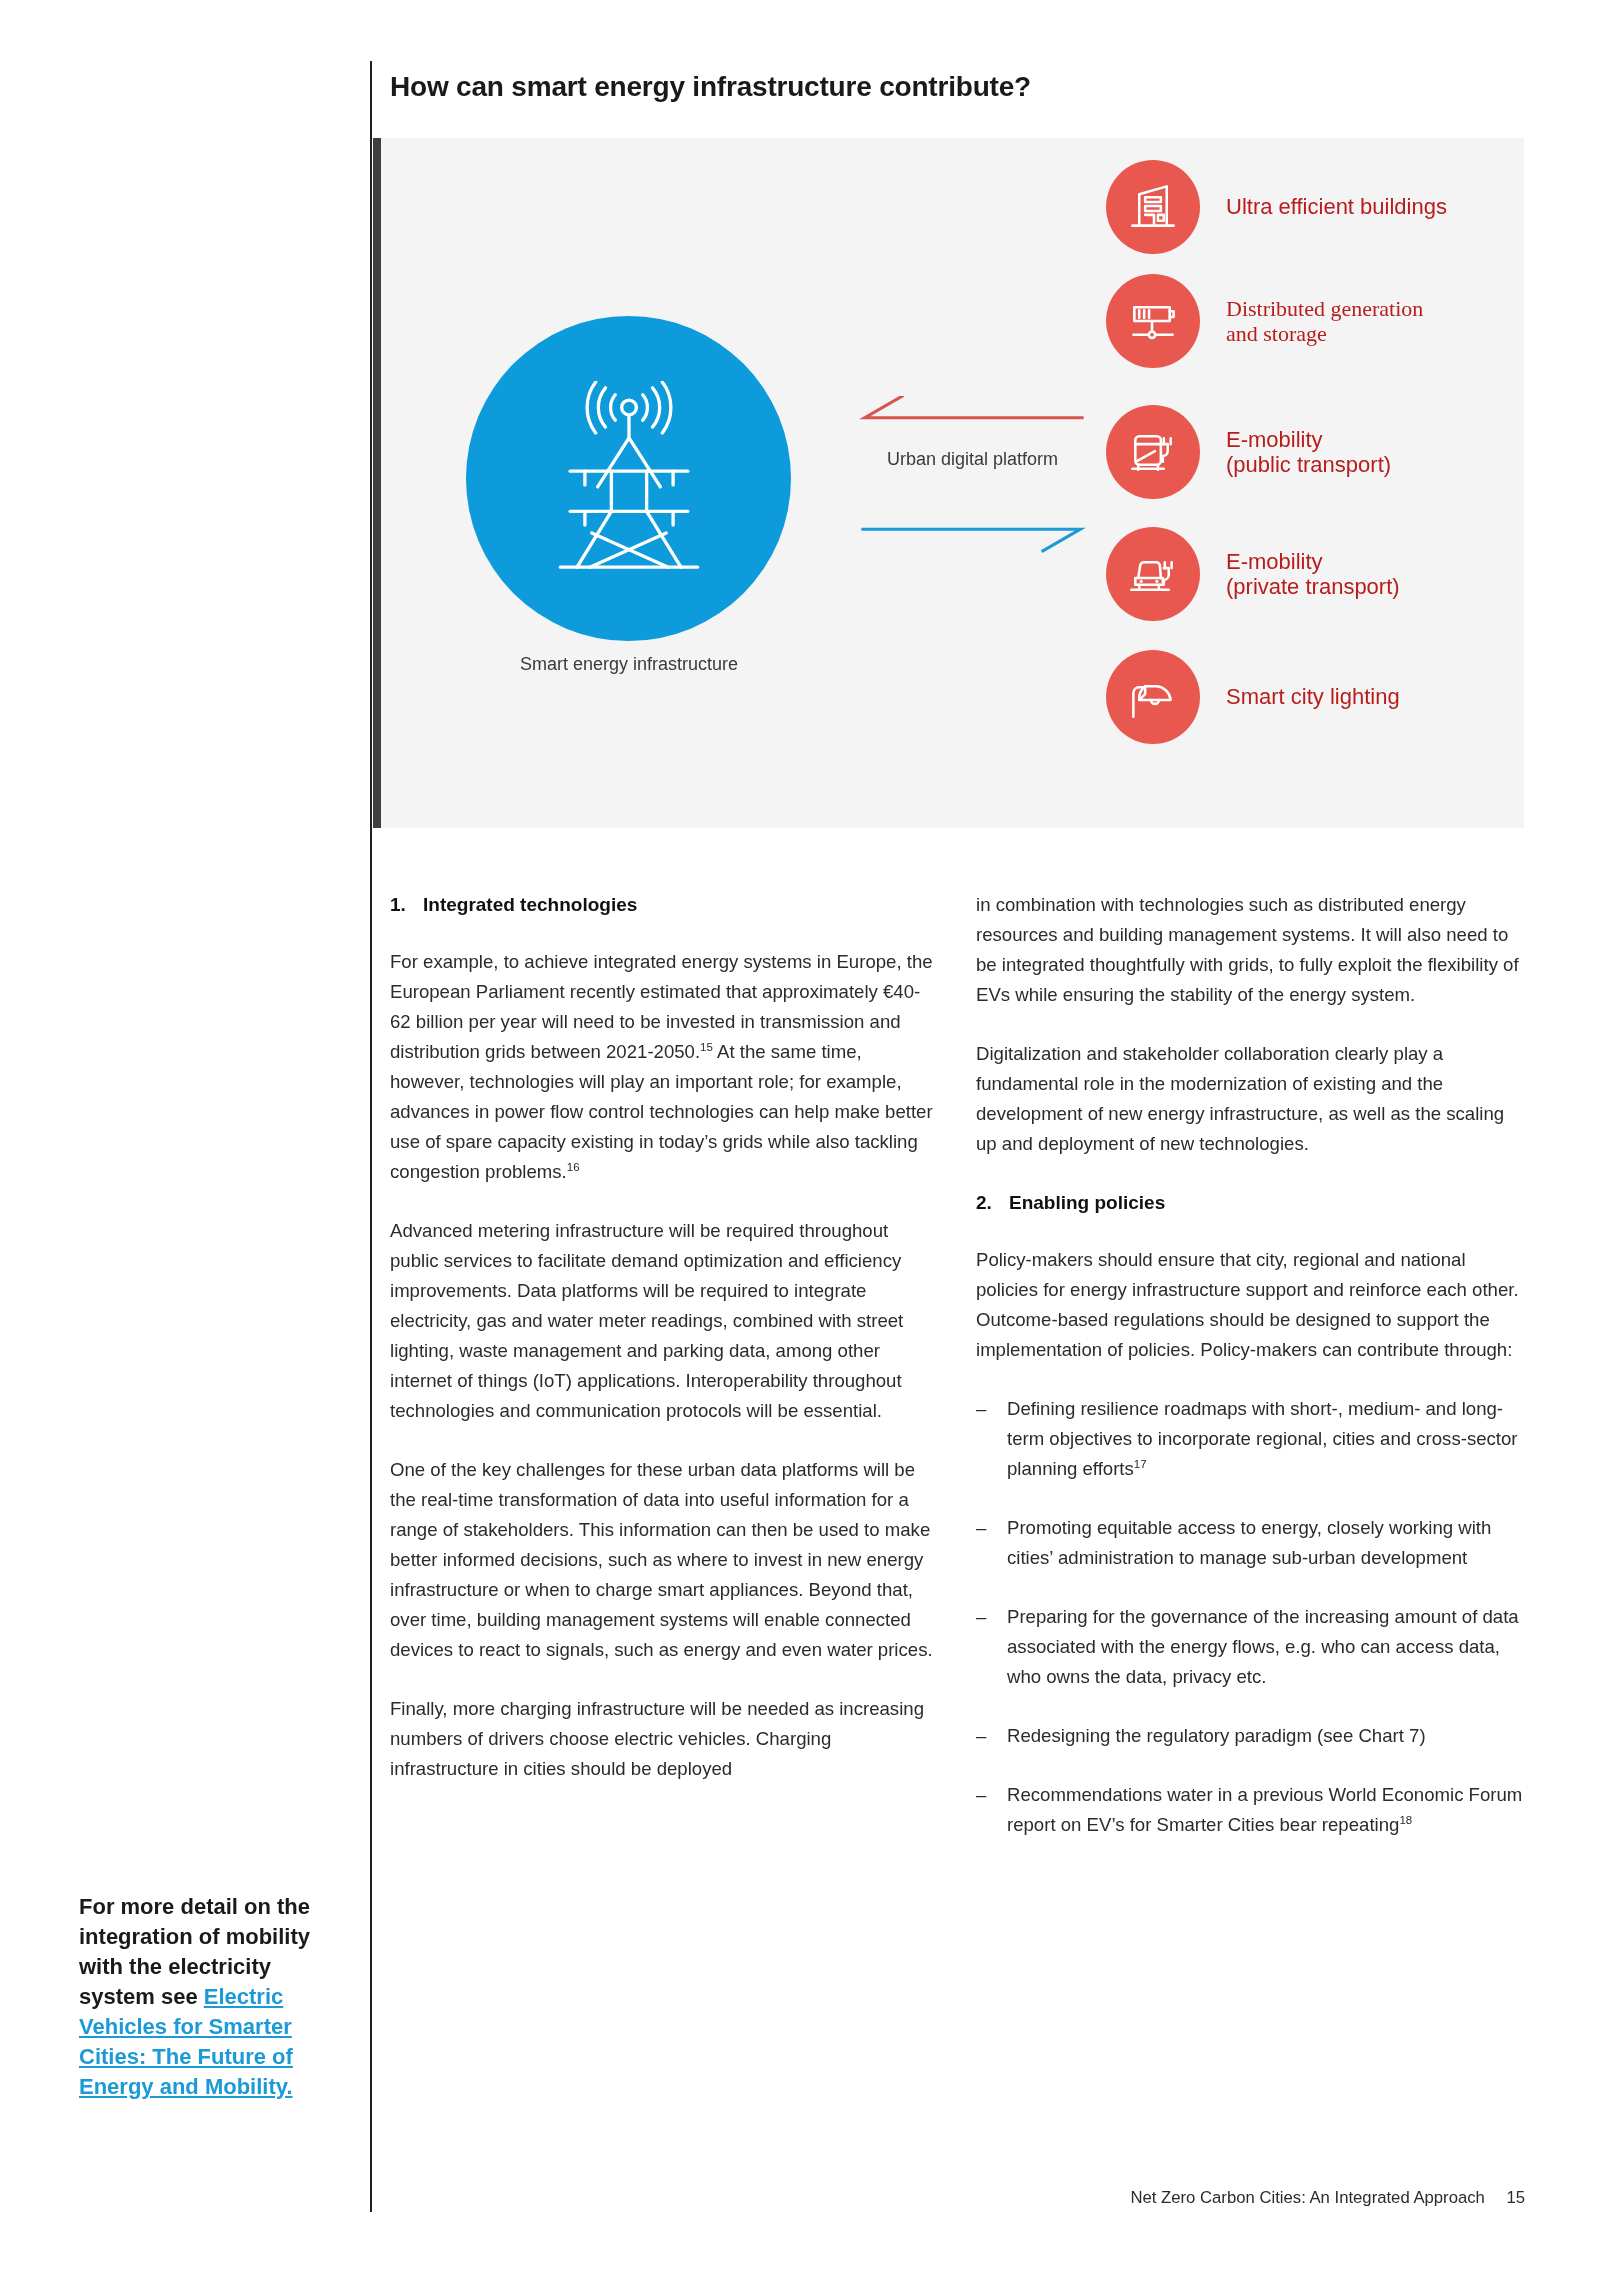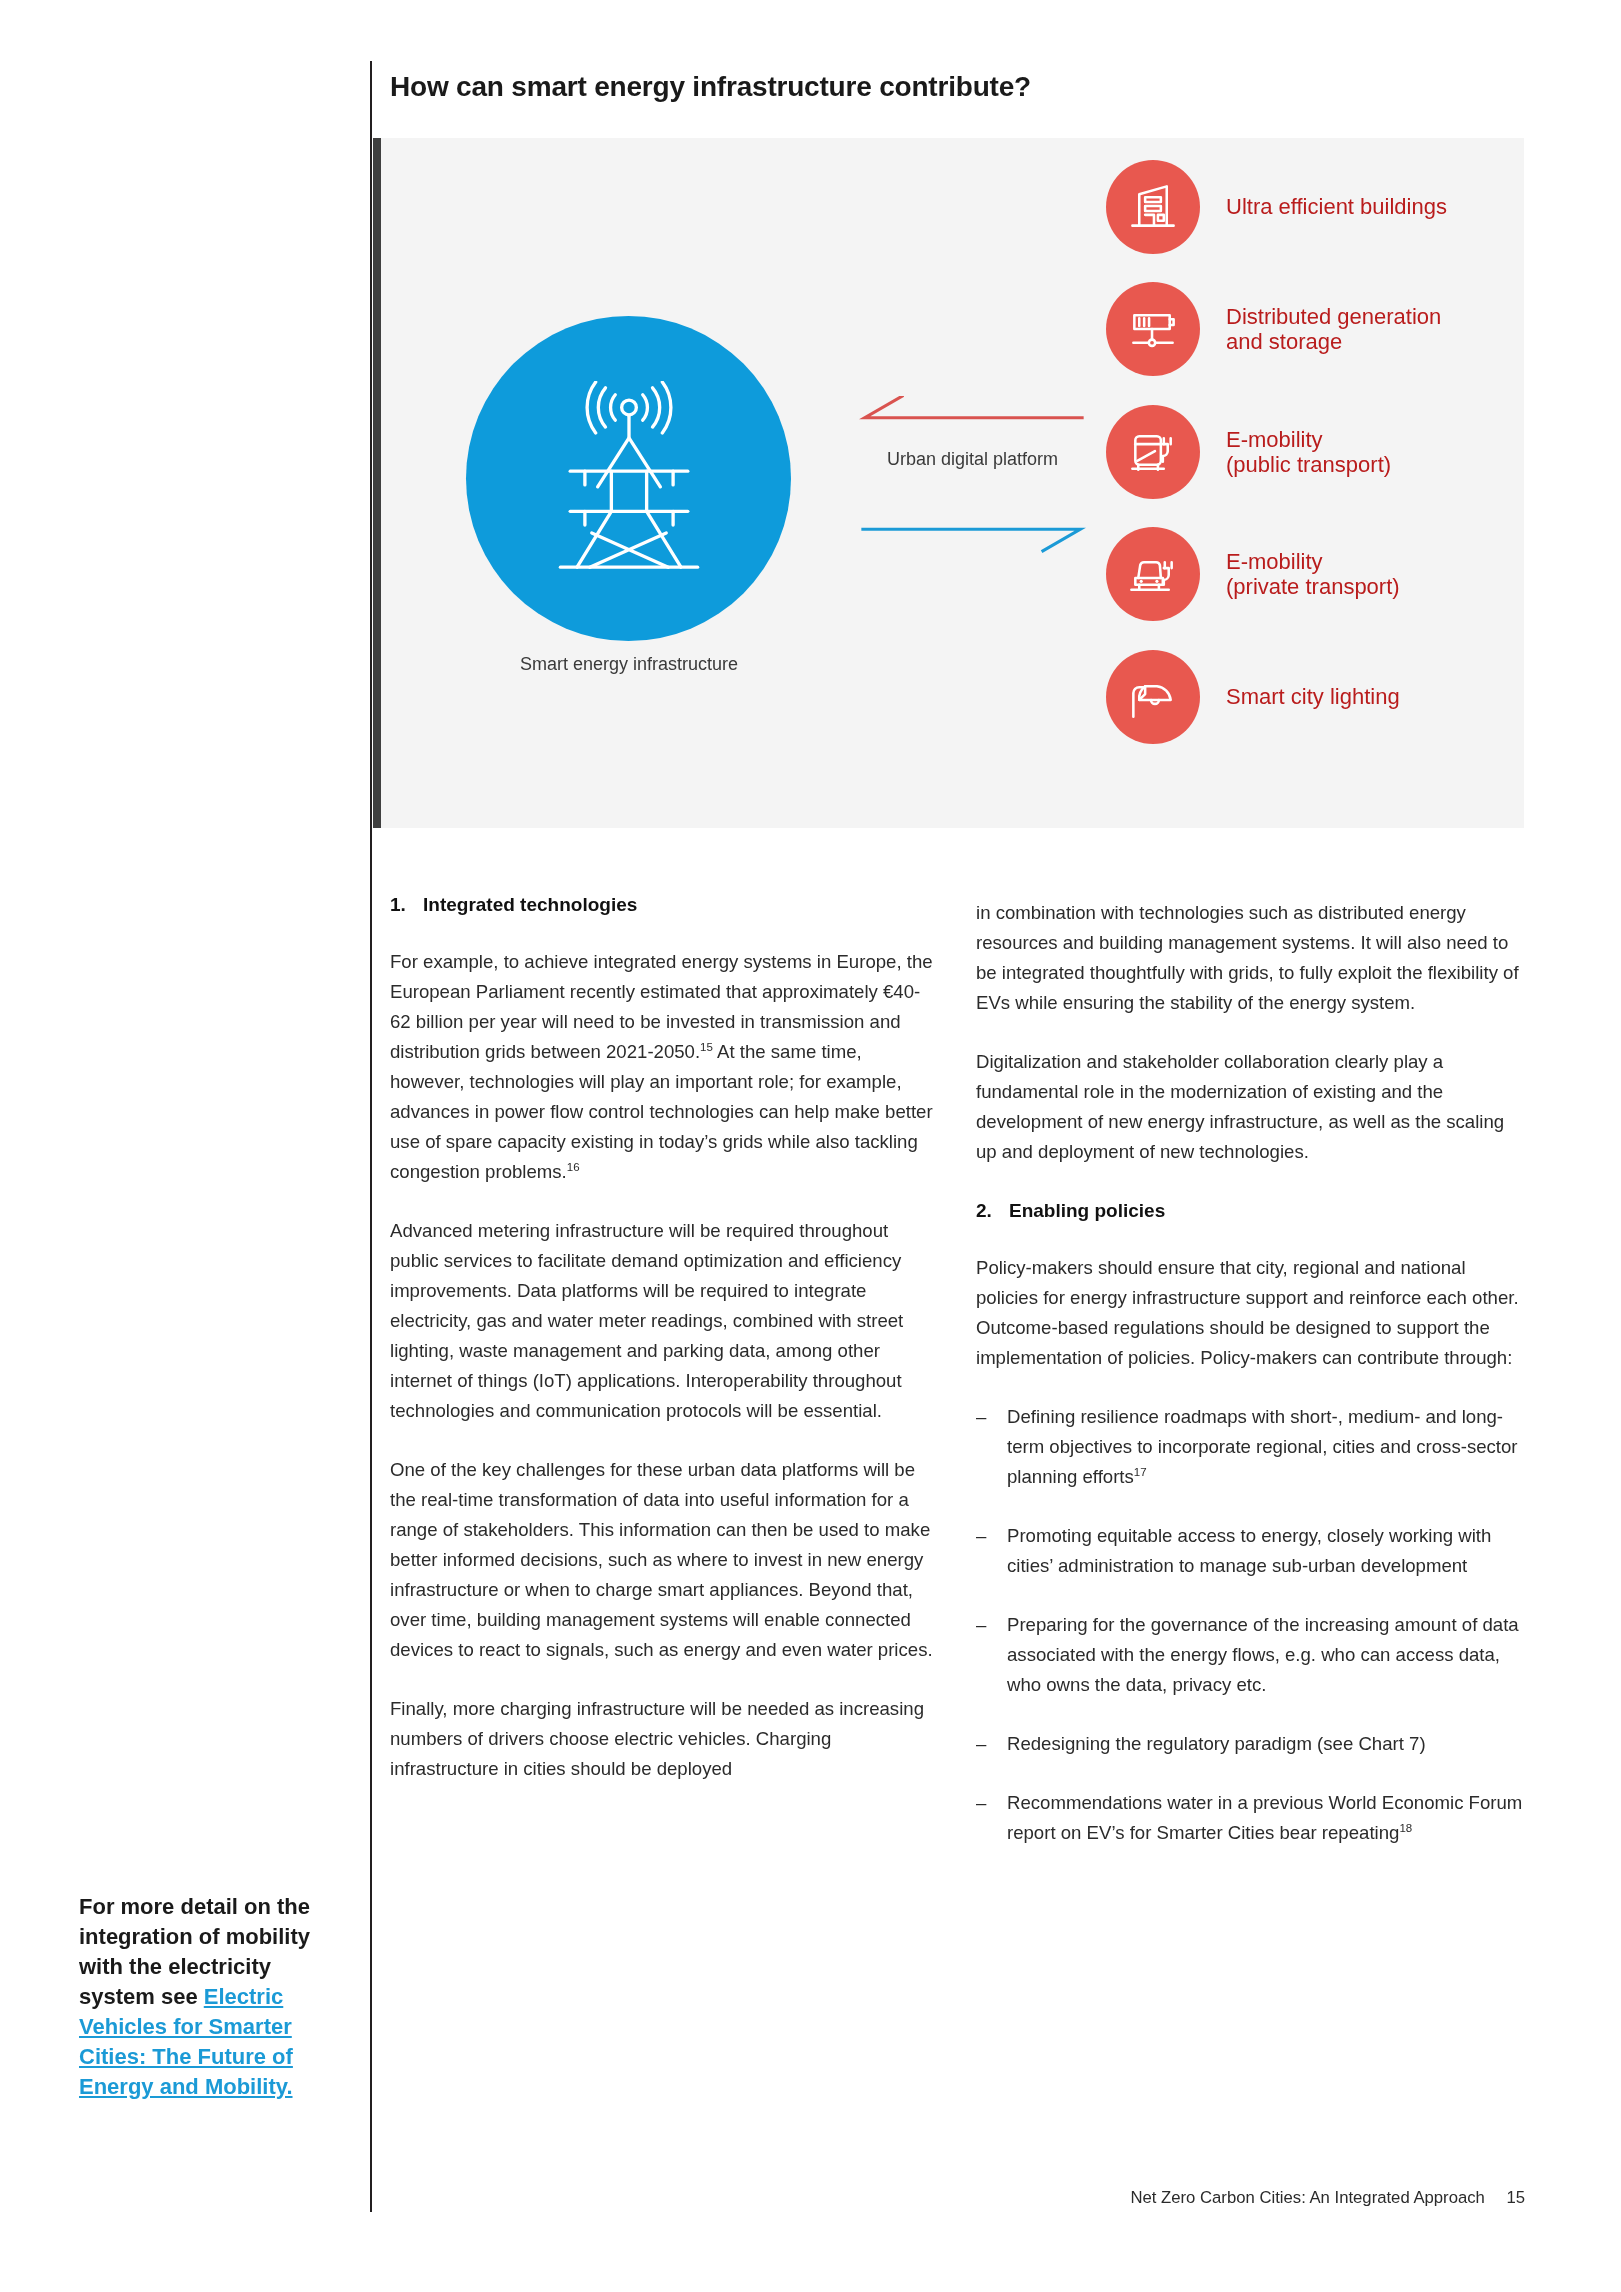--- a/index.html
+++ b/index.html
@@ -70,21 +70,21 @@
     transform: translateY(-50%);
     font-size: 22px; line-height: 24.5px; color: #b91c1c; white-space: pre-line;
   }
 
   
   .col {
     position: absolute; width: 547px;
     font-size: 18.6px; line-height: 30px; color: #2b2b2b;
   }
   .col-left  { left: 390px; top: 890px; }
-  .col-right { left: 976px; top: 890px; margin-top: 8px; }
+  .col-right { left: 976px; top: 890px; }
 
   .sec-head {
     font-size: 19px; font-weight: bold; color: #111;
     margin-bottom: 27.4px; display: flex;
   }
   .sec-head .num { width: 33px; flex: 0 0 33px; }
   .col p { margin-bottom: 29px; }
   .col p:last-child { margin-bottom: 8px; }
   .gap-before { margin-top: 2px; }
   sup { font-size: 0.62em; vertical-align: super; line-height: 0; }
@@ -172,21 +172,21 @@
         <path d="M19 26 L35 26 L35 31 L19 31 Z"></path>
         <path d="M19 35 L28 35 L28 46"></path>
         <path d="M32 35 L38 35 L38 41 L32 41 Z"></path>
         <path d="M6 46 L48 46"></path>
       </svg>
       </span>
     </div>
     <div class="red-label">Ultra efficient buildings</div>
   </div>
 
-  <div class="red-row" style="top:144px;width:412px;height:94px;">
+  <div class="red-row" style="top:136px;width:412px;height:94px;font-family:Liberation Serif, serif;">
     <div class="red-circle">
       <span>
       <svg width="55" height="55" viewBox="0 0 56 56" fill="none" stroke="#ffffff" stroke-width="2.6" stroke-linejoin="round" stroke-linecap="round">
         <rect x="9" y="14" width="36" height="14"></rect>
         <path d="M45 18 L49 18 L49 24 L45 24"></path>
         <path d="M14 17 L14 25 M19 17 L19 25 M24 17 L24 25"></path>
         <path d="M27 28 L27 39"></path>
         <circle cx="27" cy="42" r="3.2"></circle>
         <path d="M8 42 L23 42 M31 42 L48 42"></path>
       </svg>

